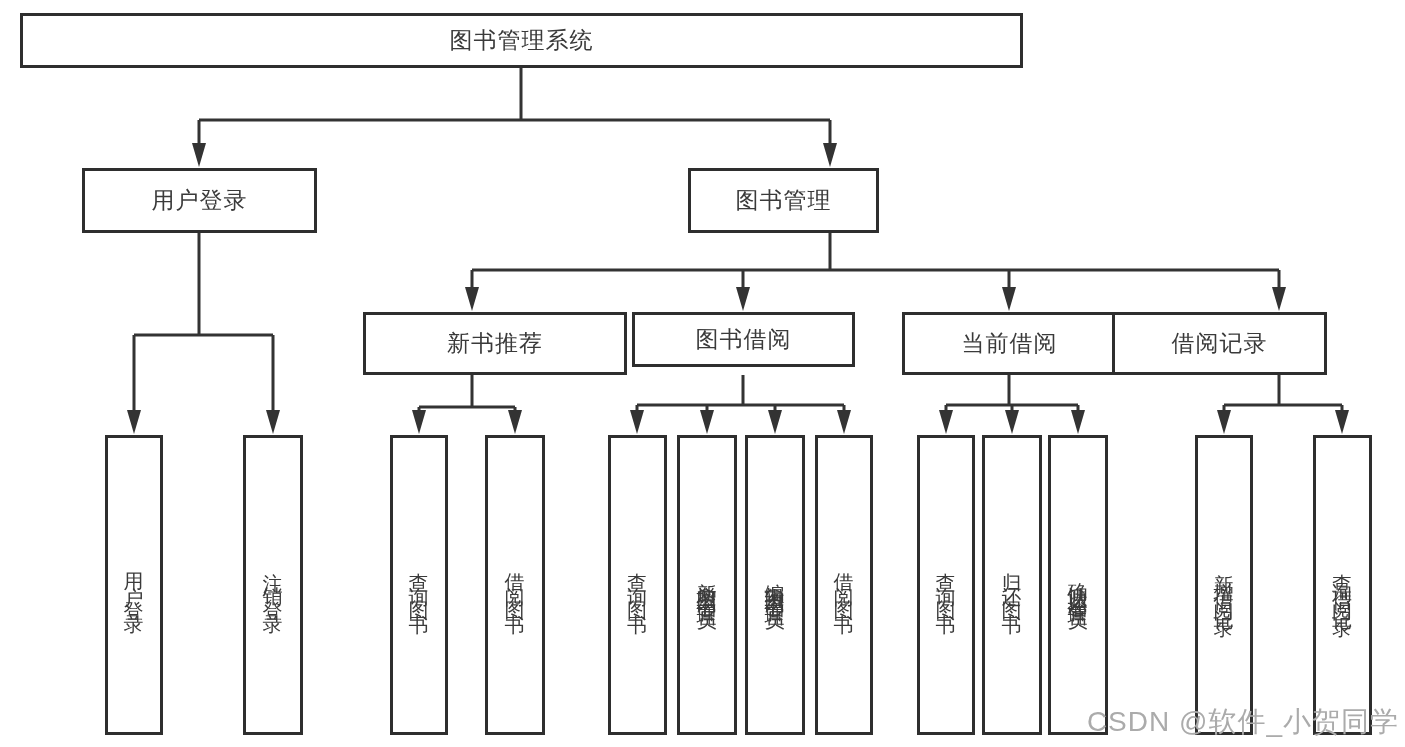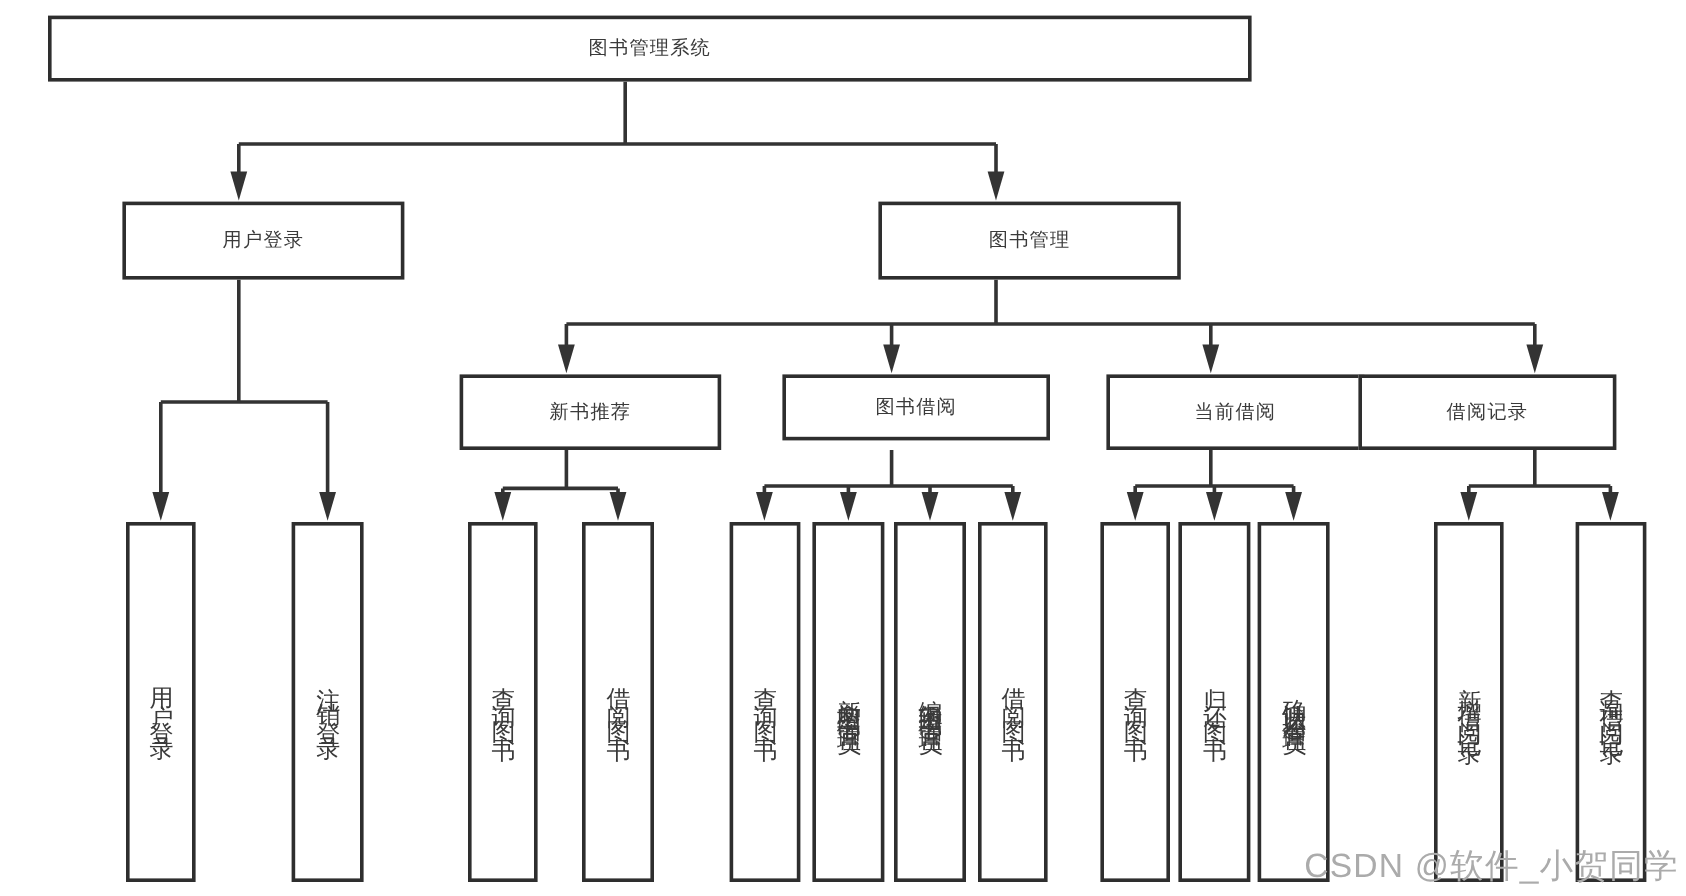--- a/index.html
+++ b/index.html
@@ -13,21 +13,21 @@
   .wires{position:absolute;left:0;top:0;width:1405px;height:747px;}
   .node{
     position:absolute;
     box-sizing:border-box;
     border:3px solid #2e2e2e;
     background:#ffffff;
     color:#3a3a3a;
     display:flex;align-items:center;justify-content:center;
     text-align:center;
   }
-  .node.h{font-size:16px;letter-spacing:1px;margin-left:20px;}
+  .node.h{font-size:23px;letter-spacing:1px;}
   .node.v{
     writing-mode:vertical-rl;
     text-orientation:mixed;
     font-size:20px;
     line-height:1;
   }
   .v-short{letter-spacing:14px;}
   .v-mid{letter-spacing:9px;}
   .v-long{letter-spacing:4px;}
   .watermark{
@@ -73,23 +73,23 @@
       <polygon points="1005,410 1019,410 1012,434"></polygon>
       <polygon points="1071,410 1085,410 1078,434"></polygon>
       <polygon points="1217,410 1231,410 1224,434"></polygon>
       <polygon points="1335,410 1349,410 1342,434"></polygon>
     </g>
   </svg>
 
   <div class="node h" style="left:20px;top:13px;width:1003px;height:55px">图书管理系统</div>
 
   <div class="node h" style="left:82px;top:168px;width:235px;height:65px">用户登录</div>
-  <div class="node h" style="left:712px;top:168px;width:252px;height:65px">图书管理</div>
+  <div class="node h" style="left:688px;top:168px;width:191px;height:65px">图书管理</div>
 
-  <div class="node h" style="left:363px;top:312px;width:218px;height:63px">新书推荐</div>
+  <div class="node h" style="left:363px;top:312px;width:264px;height:63px">新书推荐</div>
   <div class="node h" style="left:632px;top:312px;width:223px;height:55px">图书借阅</div>
   <div class="node h" style="left:902px;top:312px;width:215px;height:63px">当前借阅</div>
   <div class="node h" style="left:1112px;top:312px;width:215px;height:63px">借阅记录</div>
 
   <div class="node v v-short" style="left:105px;top:435px;width:58px;height:300px">用户登录</div>
   <div class="node v v-short" style="left:243px;top:435px;width:60px;height:300px">注销登录</div>
 
   <div class="node v v-short" style="left:390px;top:435px;width:58px;height:300px">查询图书</div>
   <div class="node v v-short" style="left:485px;top:435px;width:60px;height:300px">借阅图书</div>
 

